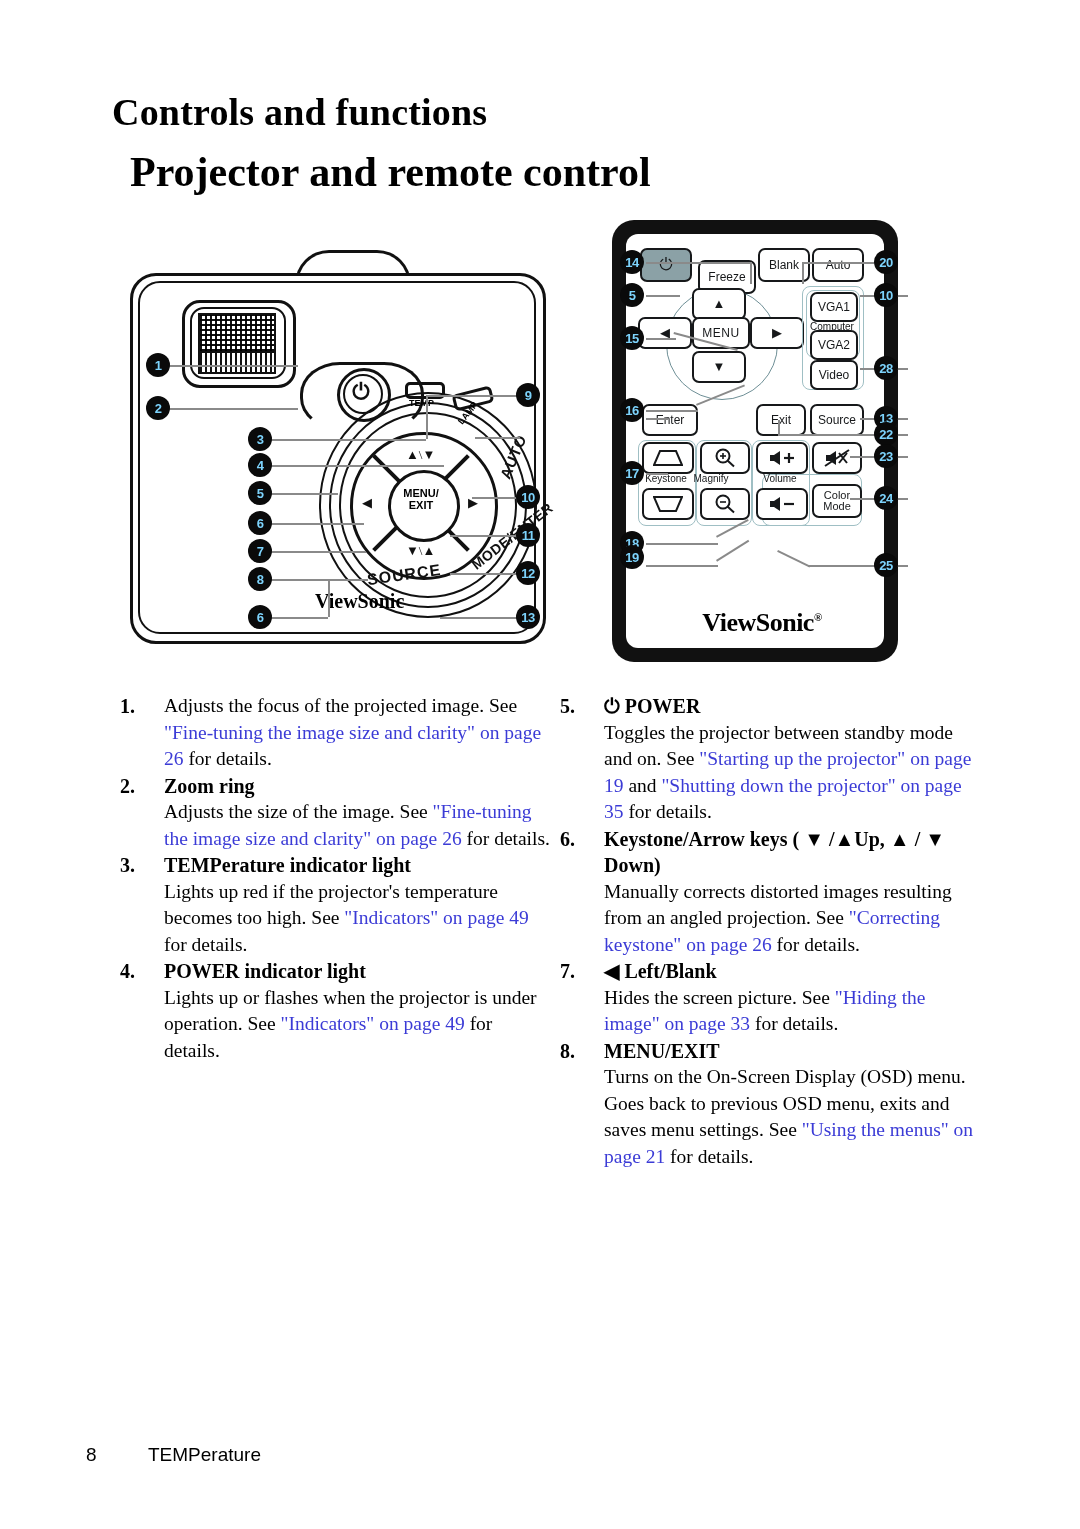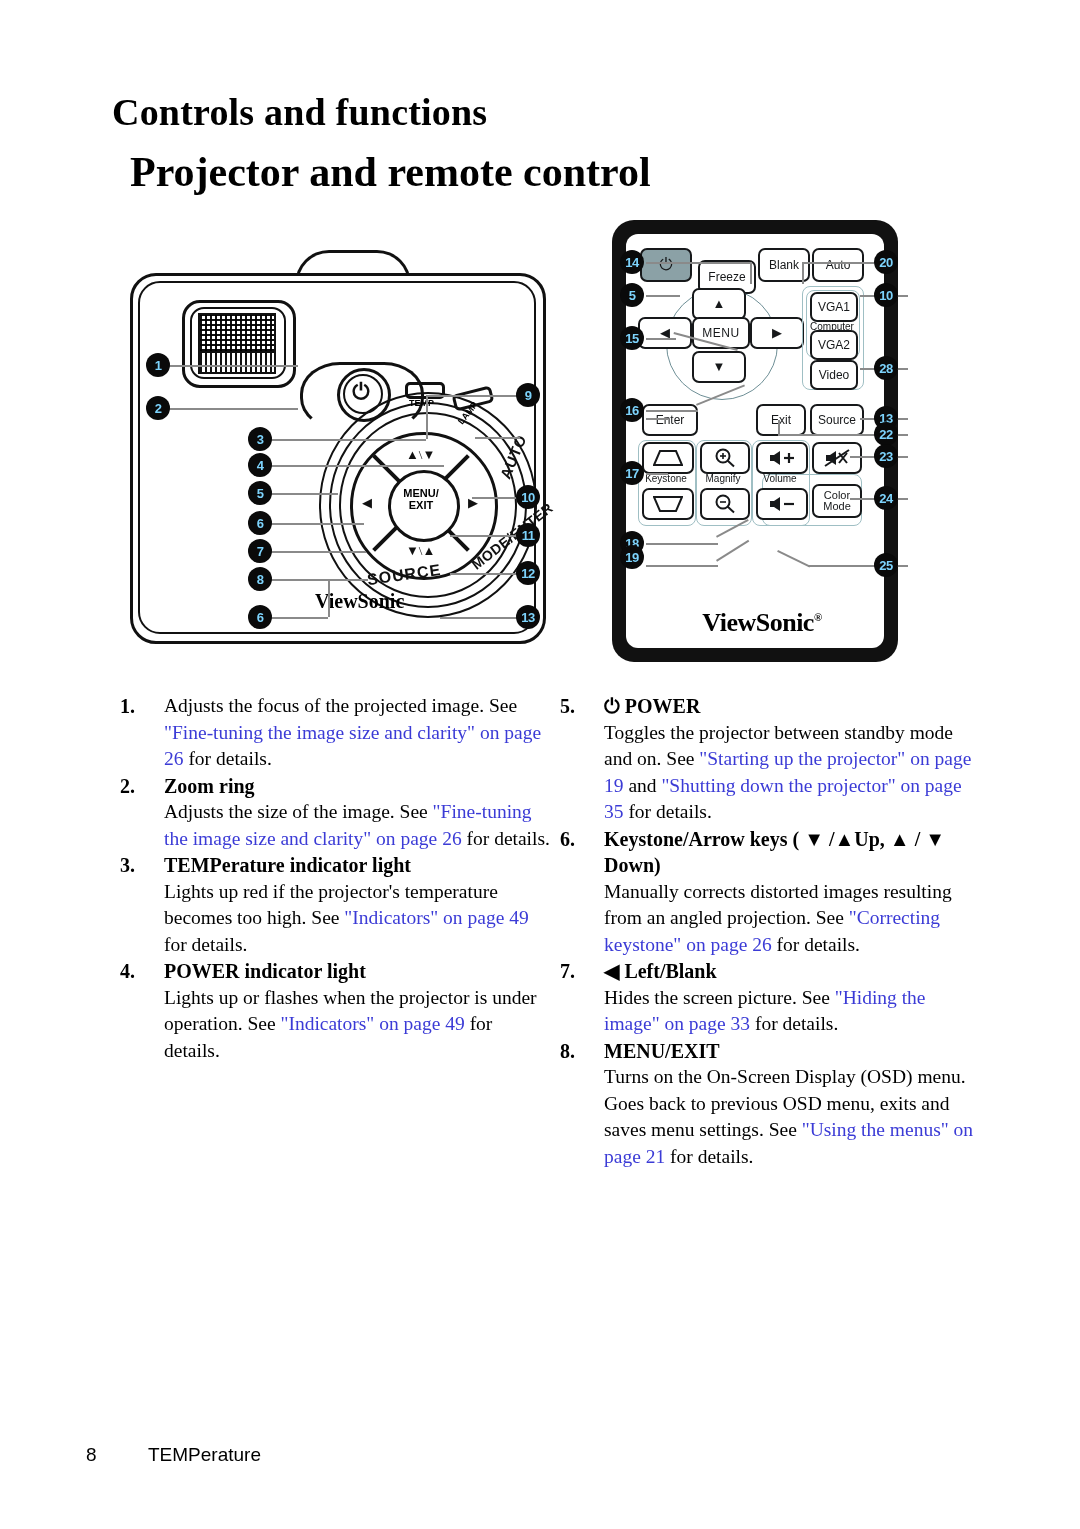--- a/index.html
+++ b/index.html
@@ -325,21 +325,21 @@
       </div>
 
       <div class="rbtn" style="left:74px; top:208px; width:46px; height:28px; font-size:15px;">
         <svg width="24" height="20" viewBox="0 0 24 20">
           <circle cx="10" cy="8" r="6.5" fill="none" stroke="#16181a" stroke-width="2"></circle>
           <line x1="14.5" y1="12.5" x2="21" y2="18.5" stroke="#16181a" stroke-width="2"></line>
           <line x1="7" y1="8" x2="13" y2="8" stroke="#16181a" stroke-width="1.6"></line>
           <line x1="10" y1="5" x2="10" y2="11" stroke="#16181a" stroke-width="1.6"></line>
         </svg>
       </div>
-      <div class="rlabel" style="left:66px; top:239px; width:62px;text-align:center;">Magnify</div>
+      <div class="rlabel" style="left:54px; top:239px; width:62px;text-align:center;">Magnify</div>
       <div class="rbtn" style="left:74px; top:254px; width:46px; height:28px; font-size:15px;">
         <svg width="24" height="20" viewBox="0 0 24 20">
           <circle cx="10" cy="8" r="6.5" fill="none" stroke="#16181a" stroke-width="2"></circle>
           <line x1="14.5" y1="12.5" x2="21" y2="18.5" stroke="#16181a" stroke-width="2"></line>
           <line x1="7" y1="8" x2="13" y2="8" stroke="#16181a" stroke-width="1.6"></line>
         </svg>
       </div>
 
       <div class="rbtn" style="left:130px; top:208px; width:48px; height:28px;">
         <svg width="30" height="16" viewBox="0 0 30 16">

